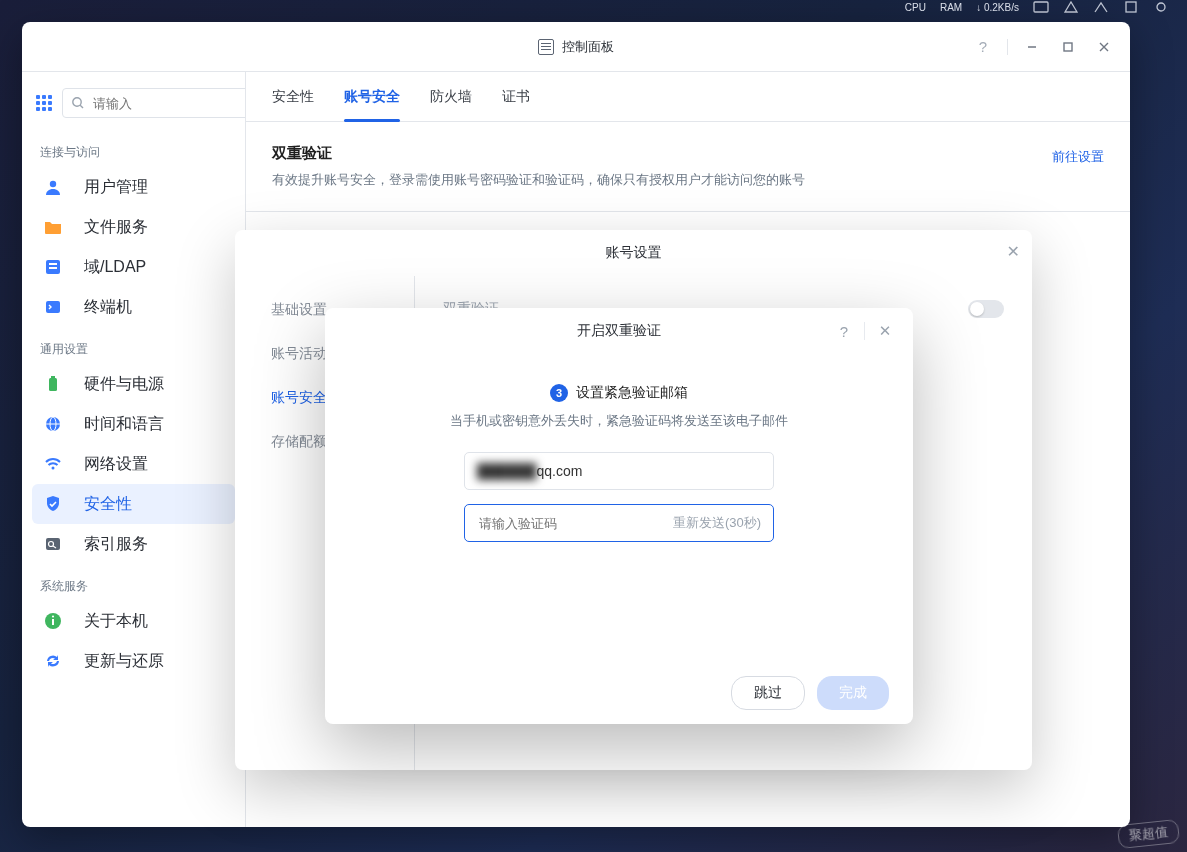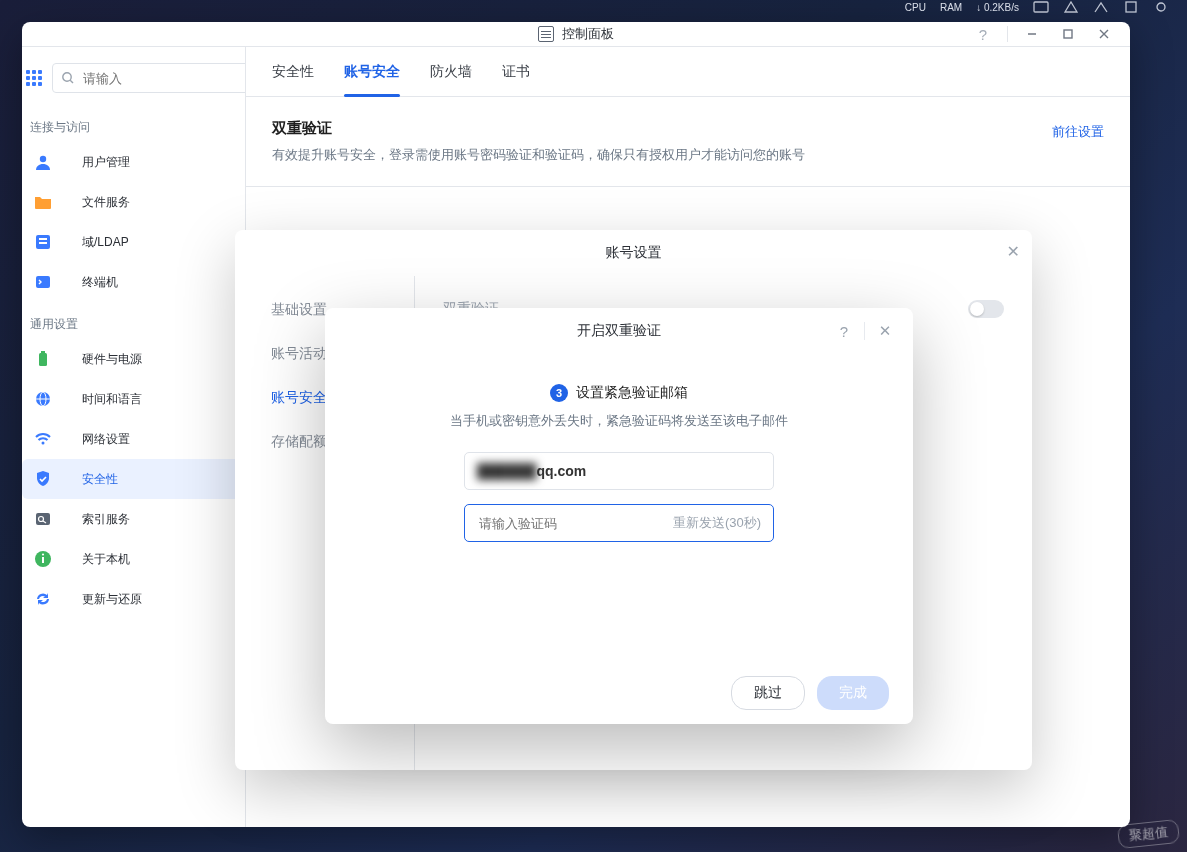--- a/index.html
+++ b/index.html
@@ -24,40 +24,40 @@
   .sysbar{position:absolute;top:0;right:0;height:14px;display:flex;align-items:center;gap:14px;padding-right:18px;color:#dfe4ef;font-size:10px;}
   .sysbar .ico{width:16px;height:12px;display:flex;align-items:center;justify-content:center;opacity:.85;}
   .sysbar svg{display:block;}
 
   
   .window{
     position:absolute;left:22px;top:22px;width:1108px;height:805px;
     background:#fff;border-radius:8px;box-shadow:0 12px 40px rgba(0,0,0,.35);
     display:flex;flex-direction:column;overflow:hidden;
   }
-  .titlebar{height:25px;display:flex;align-items:center;justify-content:center;border-bottom:1px solid var(--border);position:relative;}
+  .titlebar{height:50px;display:flex;align-items:center;justify-content:center;border-bottom:1px solid var(--border);position:relative;}
   .titlebar .titlewrap{display:flex;align-items:center;gap:8px;font-size:13px;color:#2a2f36;}
   .titlebar .appicon{width:16px;height:16px;border:1px solid #5b6472;border-radius:2px;display:flex;flex-direction:column;justify-content:center;gap:2px;padding:2px;}
   .titlebar .appicon div{height:1px;background:#5b6472;}
   .titlebar .ctrls{position:absolute;right:8px;display:flex;align-items:center;gap:0;}
   .titlebar .ctrl{width:36px;height:28px;display:flex;align-items:center;justify-content:center;color:#707783;border-radius:4px;cursor:pointer;}
   .titlebar .help{font-size:15px;color:#a5adb8;}
   .titlebar .sep{width:1px;height:16px;background:#e3e6eb;margin:0 6px;}
 
   .body{flex:1;display:flex;min-height:0;}
-  .sidebar{width:224px;border-right:1px solid var(--border);padding:16px 0;overflow:auto;}
+  .sidebar{width:224px;border-right:1px solid var(--border);padding:16px 10px;overflow:auto;}
   .sidebar-top{display:flex;gap:10px;align-items:center;margin-bottom:12px;padding:0 4px;}
   .launcher{width:26px;height:26px;display:grid;grid-template-columns:repeat(3,4px);grid-template-rows:repeat(3,4px);gap:2px;place-content:center;cursor:pointer;}
   .launcher div{width:4px;height:4px;background:var(--blue-light);border-radius:1px;}
   .searchbox{flex:1;height:30px;border:1px solid #dfe3e9;border-radius:4px;display:flex;align-items:center;padding:0 8px;gap:6px;}
   .searchbox svg{flex-shrink:0;}
   .searchbox input{border:none;outline:none;flex:1;font-size:13px;color:var(--text-muted);min-width:0;background:transparent;}
 
   .group-title{font-size:12px;color:var(--text-muted);padding:14px 8px 6px;}
-  .nav-item{display:flex;align-items:center;gap:28px;height:40px;padding:0 10px;border-radius:6px;cursor:pointer;color:#2b2f36;font-size:12px;}
+  .nav-item{display:flex;align-items:center;gap:20px;height:40px;padding:0 10px;border-radius:6px;cursor:pointer;color:#2b2f36;font-size:16px;}
   .nav-item .ico{width:22px;height:22px;display:flex;align-items:center;justify-content:center;flex-shrink:0;}
   .nav-item.active{background:#eaf1ff;color:var(--blue);font-weight:500;}
 
   .main{flex:1;display:flex;flex-direction:column;min-width:0;}
   .tabs{display:flex;gap:30px;padding:0 26px;height:50px;align-items:center;border-bottom:1px solid var(--border);}
   .tab{font-size:14px;color:#3a3f47;height:50px;display:flex;align-items:center;position:relative;cursor:pointer;}
   .tab.active{color:var(--blue);font-weight:600;}
   .tab.active::after{content:"";position:absolute;left:0;right:0;bottom:0;height:3px;background:var(--blue);border-radius:2px;}
 
   .section{padding:22px 26px;border-bottom:1px solid var(--border);display:flex;justify-content:space-between;gap:20px;}
@@ -83,21 +83,21 @@
   .modal2 .hr{position:absolute;right:12px;top:0;height:46px;display:flex;align-items:center;gap:0;}
   .modal2 .hctrl{width:32px;height:28px;display:flex;align-items:center;justify-content:center;color:#9aa3ae;cursor:pointer;font-size:15px;}
   .modal2 .hsep{width:1px;height:18px;background:#e7eaef;margin:0 4px;}
   .modal2 .mbody{flex:1;display:flex;flex-direction:column;align-items:center;padding-top:30px;}
   .stepline{display:flex;align-items:center;gap:8px;color:#1f1f1f;font-size:14px;font-weight:500;}
   .stepnum{width:18px;height:18px;background:var(--blue);color:#fff;border-radius:50%;display:flex;align-items:center;justify-content:center;font-size:11px;font-weight:600;}
   .stepdesc{margin-top:10px;font-size:13px;color:var(--text-muted);}
   .field{margin-top:22px;width:310px;height:38px;border:1px solid #dfe3e9;border-radius:5px;display:flex;align-items:center;padding:0 12px;background:#fff;}
   .field.focus{border-color:var(--blue);}
   .field .blurred{color:#333;filter:blur(4px);user-select:none;font-size:14px;}
-  .field .plain{color:#333;font-size:14px;font-weight:bold;}
+  .field .plain{color:#333;font-size:14px;}
   .field input{border:none;outline:none;flex:1;font-size:13px;background:transparent;}
   .field .suffix{font-size:13px;color:var(--text-light);cursor:pointer;}
   .mfoot{height:64px;border-top:1px solid transparent;display:flex;align-items:center;justify-content:flex-end;gap:12px;padding:0 24px;}
   .btn{height:34px;padding:0 22px;border-radius:15px;font-size:14px;display:flex;align-items:center;justify-content:center;cursor:pointer;}
   .btn.secondary{background:#fff;border:1px solid #d7dbe2;color:#2b2f36;}
   .btn.primary{background:#cddcfb;color:#fff;border:none;cursor:default;}
 
   
   .wm{position:absolute;right:8px;bottom:6px;transform:rotate(-6deg);color:#fff;opacity:.55;font-size:13px;font-weight:500;border:1px solid rgba(255,255,255,.6);border-radius:10px;padding:2px 10px;}
 
@@ -271,20 +271,21 @@
           <div class="ico">
             <svg width="20" height="20" viewBox="0 0 20 20">
               <rect x="3" y="4" width="14" height="12" rx="2" fill="#5a6472"></rect>
               <circle cx="8" cy="10" r="2.5" fill="none" stroke="#fff" stroke-width="1.2"></circle>
               <line x1="10" y1="12" x2="13" y2="14" stroke="#fff" stroke-width="1.2"></line>
             </svg>
           </div>
           <span>索引服务</span>
         </div>
 
+      <div class="group-title">系统服务</div>
       <div class="nav-item">
           <div class="ico">
             <svg width="20" height="20" viewBox="0 0 20 20">
               <circle cx="10" cy="10" r="8" fill="#3fb65f"></circle>
               <rect x="9" y="8" width="2" height="6" fill="#fff"></rect>
               <circle cx="10" cy="5.5" r="1.1" fill="#fff"></circle>
             </svg>
           </div>
           <span>关于本机</span>
         </div>

